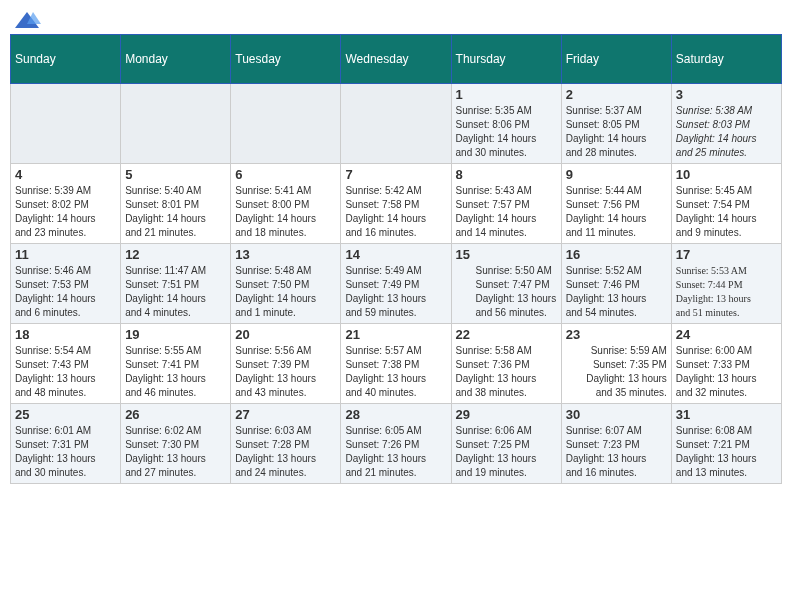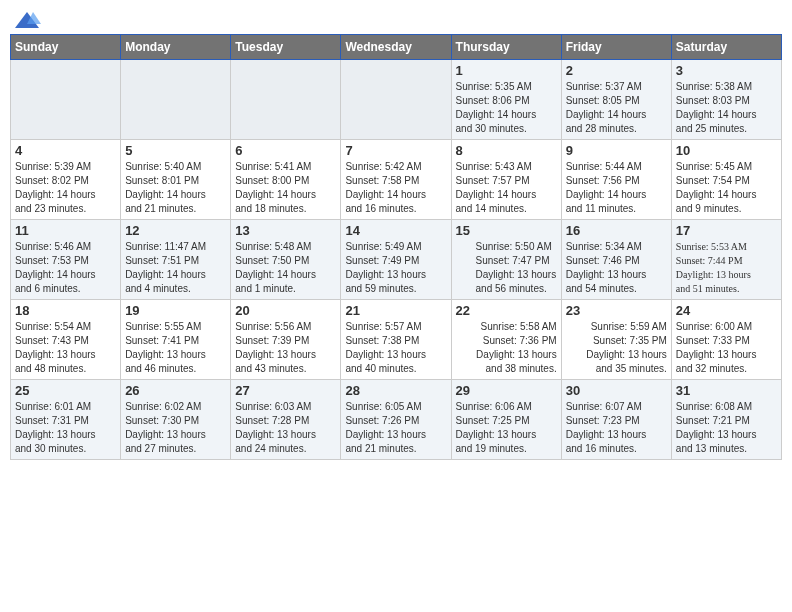--- a/index.html
+++ b/index.html
@@ -37,26 +37,26 @@
       font-size: 15px;
       color: #333;
       font-weight: normal;
     }
     .calendar {
       width: 100%;
       border-collapse: collapse;
       font-size: 11px;
     }
     .calendar th {
-      background-color: #737373;
+      background-color: #0f766e;
       color: white;
-      padding: 5px 4px;
+      padding: 17px 4px;
       text-align: left;
       font-size: 12px;
-      font-weight: bold;
+      font-weight: normal;
       border: 1px solid #2a5cb8;
     }
     .calendar td {
       border: 1px solid #ccc;
       vertical-align: top;
       padding: 3px 4px;
       width: 110px;
       min-height: 80px;
       background: #fff;
     }
@@ -129,21 +129,21 @@
         </td>
         <td>
           <span class="day-number">2</span>
           <div class="day-info" style="white-space: pre-line;">Sunrise: 5:37 AM
 Sunset: 8:05 PM
 Daylight: 14 hours
 and 28 minutes.</div>
         </td>
         <td>
           <span class="day-number">3</span>
-          <div class="day-info" style="white-space: pre-line;">Sunrise: 5:38 AM
+          <div class="day-info" style="white-space: pre-line; font-style: italic;">Sunrise: 5:38 AM
 Sunset: 8:03 PM
 Daylight: 14 hours
 and 25 minutes.</div>
         </td>
       </tr>
       <tr>
         <td>
           <span class="day-number">4</span>
           <div class="day-info" style="white-space: pre-line;">Sunrise: 5:39 AM
 Sunset: 8:02 PM
@@ -224,21 +224,21 @@
         </td>
         <td>
           <span class="day-number">15</span>
           <div class="day-info" style="white-space: pre-line; margin-left: 20px;">Sunrise: 5:50 AM
 Sunset: 7:47 PM
 Daylight: 13 hours
 and 56 minutes.</div>
         </td>
         <td>
           <span class="day-number">16</span>
-          <div class="day-info" style="white-space: pre-line;">Sunrise: 5:34 AM
+          <div class="day-info" style="white-space: pre-line;">Sunrise: 5:52 AM
 Sunset: 7:46 PM
 Daylight: 13 hours
 and 54 minutes.</div>
         </td>
         <td>
           <span class="day-number">17</span>
           <div class="day-info" style="white-space: pre-line; font-family: Liberation Serif, serif;">Sunrise: 5:53 AM
 Sunset: 7:44 PM
 Daylight: 13 hours
 and 51 minutes.</div>
@@ -268,21 +268,21 @@
         </td>
         <td>
           <span class="day-number">21</span>
           <div class="day-info" style="white-space: pre-line;">Sunrise: 5:57 AM
 Sunset: 7:38 PM
 Daylight: 13 hours
 and 40 minutes.</div>
         </td>
         <td>
           <span class="day-number">22</span>
-          <div class="day-info" style="white-space: pre-line; text-align: right;">Sunrise: 5:58 AM
+          <div class="day-info" style="white-space: pre-line;">Sunrise: 5:58 AM
 Sunset: 7:36 PM
 Daylight: 13 hours
 and 38 minutes.</div>
         </td>
         <td>
           <span class="day-number">23</span>
           <div class="day-info" style="white-space: pre-line; text-align: right;">Sunrise: 5:59 AM
 Sunset: 7:35 PM
 Daylight: 13 hours
 and 35 minutes.</div>

